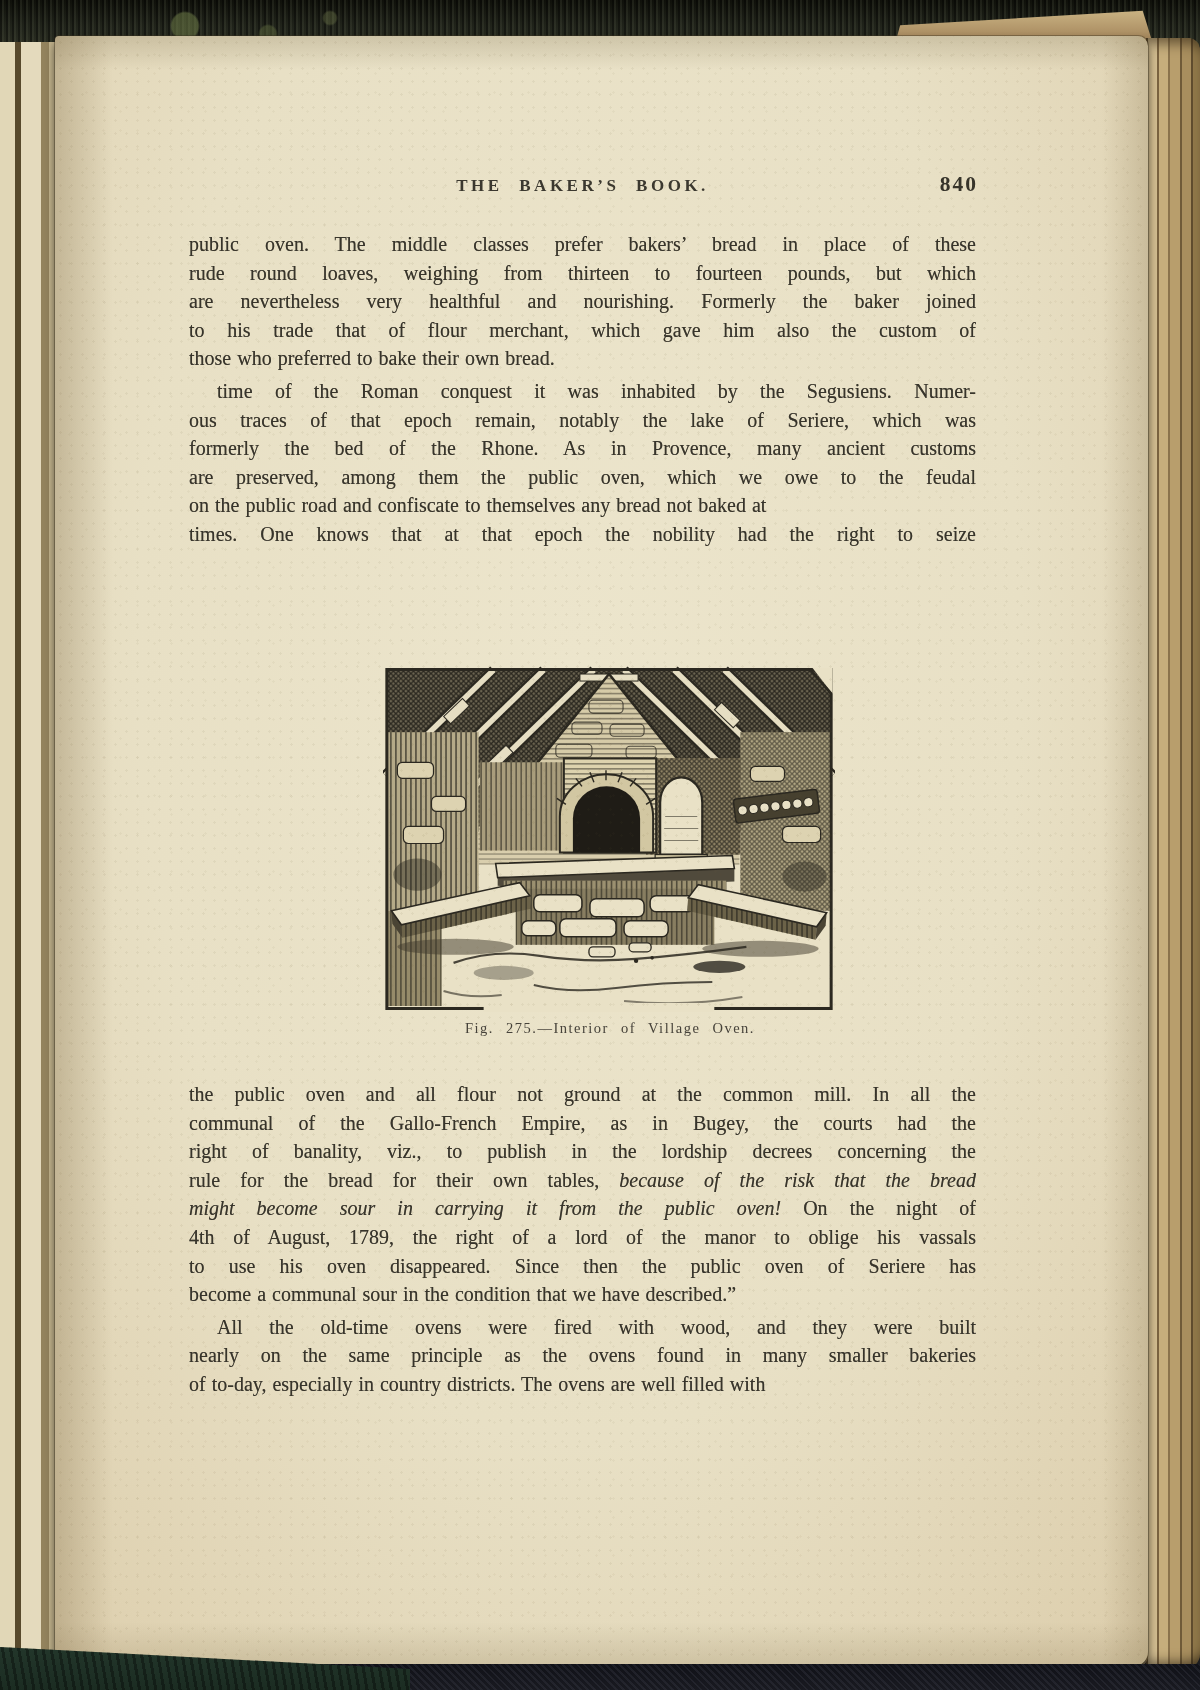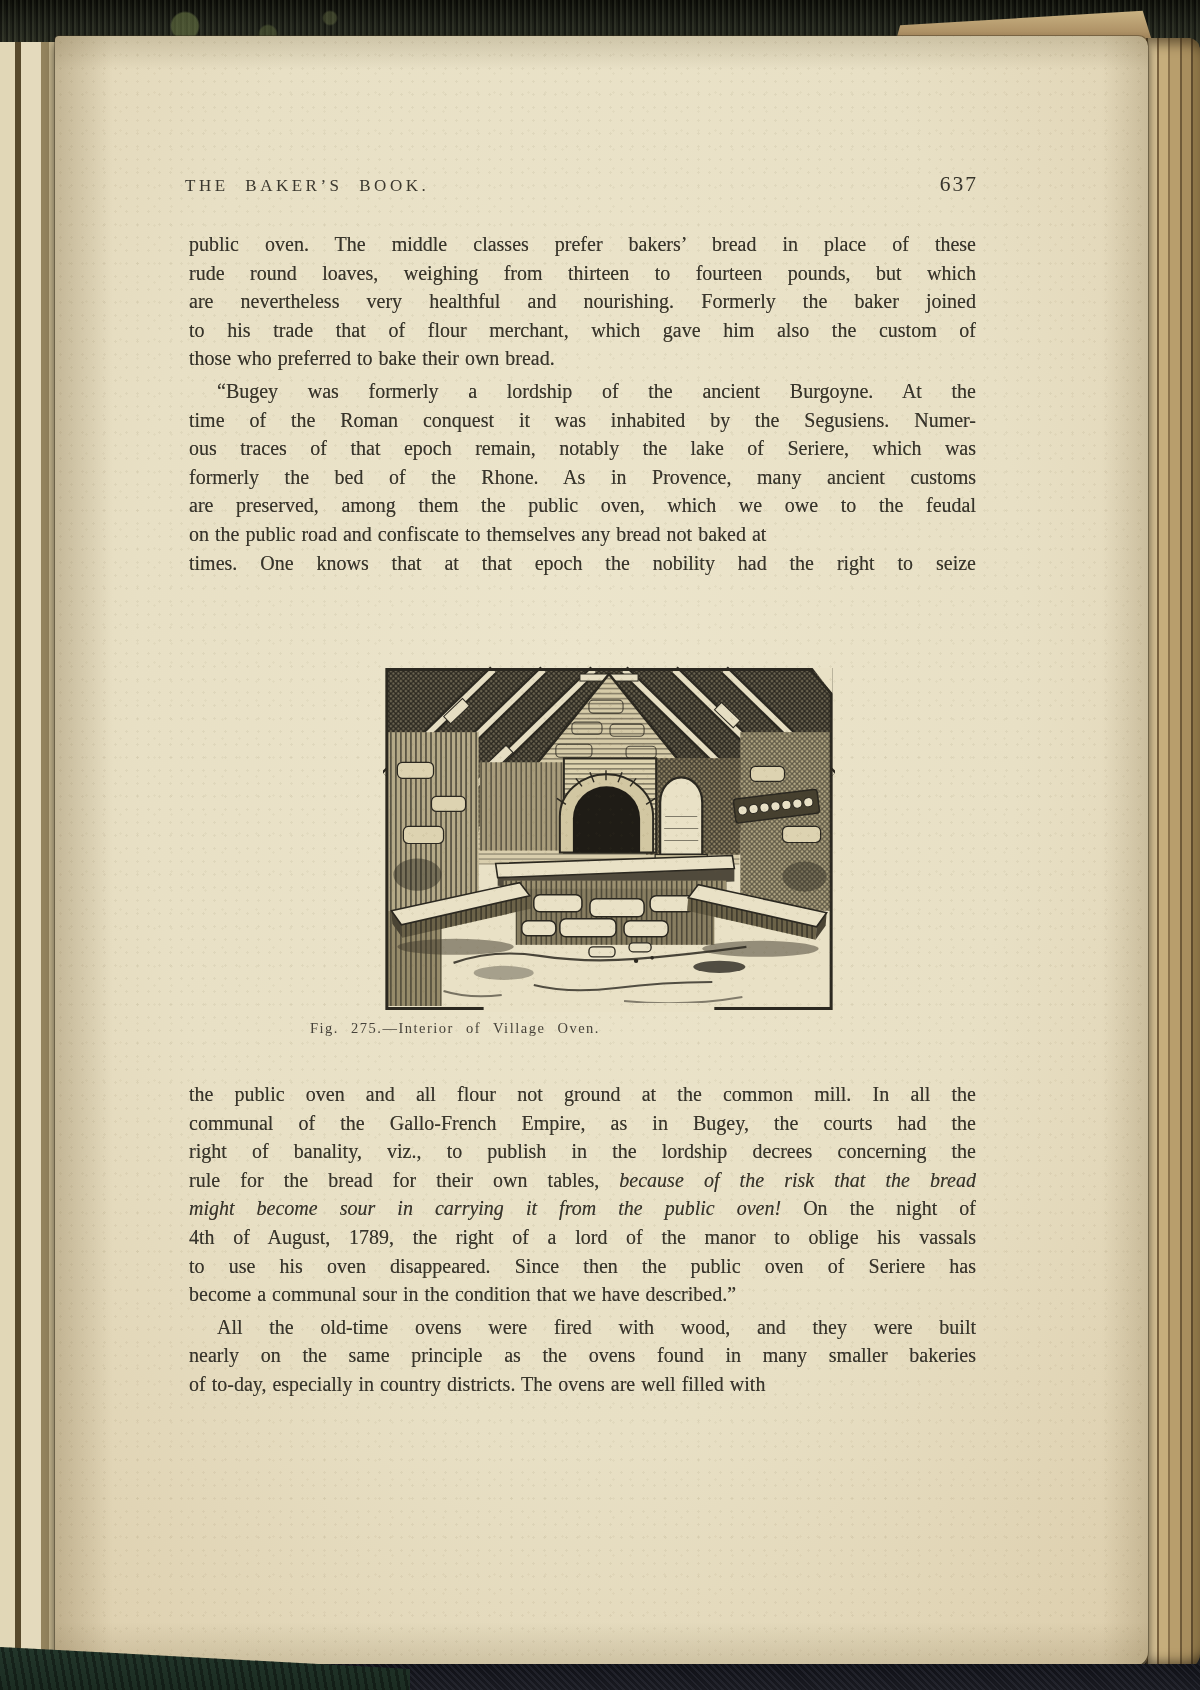--- a/index.html
+++ b/index.html
@@ -68,22 +68,23 @@
     background-image:
       radial-gradient(rgba(100,85,50,.13) 1px, rgba(0,0,0,0) 1.3px),
       radial-gradient(rgba(120,100,60,.10) 1px, rgba(0,0,0,0) 1.2px);
     background-size:11px 13px, 17px 19px;
     background-position:0 0, 6px 9px;
     border-radius:inherit;
   }
   
   .running-head {
     position:absolute; left:130px; top:140px; width:795px; height:32px;
-    text-align:left; font-size:17px; letter-spacing:3.5px; word-spacing:9px;
+    text-align:center; font-size:17px; letter-spacing:3.5px; word-spacing:9px;
     color:#3b382f;
+    font-weight:bold;
   }
   .page-number {
     position:absolute; right:2px; top:-4px;
     font-size:21.5px; letter-spacing:2px; word-spacing:normal; color:#37342b;
   }
   .tb {
     position:absolute; left:130px; width:795px;
     font-size:20px; line-height:28.6px; color:#37342b;
     text-shadow:0 0 .4px rgba(55,50,40,.55);
   }
@@ -92,50 +93,49 @@
   .para { margin:4px; }
   .para.indent .tline:first-child { text-indent:28px; }
   .tline { text-align:justify; word-spacing:1px; }
   .tline.just { text-align-last:justify; }
   .em { font-style:italic; }
   .figure {
     position:absolute; left:328px; top:630px; width:452px; height:346px;
   }
   .figure svg { display:block; }
   .figure-caption {
-    position:absolute; left:255px; top:984px; width:600px; 
+    position:absolute; left:255px; top:984px; width:600px; text-align:center;
     font-size:14.5px; letter-spacing:1.5px; word-spacing:7px; color:#46423a;
   }
 </style>
 </head>
 <body>
 
 <div class="stage">
   <div class="cover-top"></div>
   <div class="under-page-corner"></div>
   <div class="edges-left"></div>
   <div class="edges-right"></div>
 
   <div class="page">
 
     <div class="running-head">
       <span>THE BAKER’S BOOK.</span>
-      <span class="page-number">637</span>
+      <span class="page-number">840</span>
     </div>
 
     <div class="tb tb1">
         <div class="para">
           <div class="tline just"><span>public oven. The middle classes prefer bakers’ bread in place of these</span></div>
           <div class="tline just"><span>rude round loaves, weighing from thirteen to fourteen pounds, but which</span></div>
           <div class="tline just"><span>are nevertheless very healthful and nourishing. Formerly the baker joined</span></div>
           <div class="tline just"><span>to his trade that of flour merchant, which gave him also the custom of</span></div>
           <div class="tline"><span>those who preferred to bake their own bread.</span></div>
         </div>
         <div class="para indent">
-          <div class="tline just"><span>“Bugey was formerly a lordship of the ancient Burgoyne. At the</span></div>
           <div class="tline just"><span>time of the Roman conquest it was inhabited by the Segusiens. Numer-</span></div>
           <div class="tline just"><span>ous traces of that epoch remain, notably the lake of Seriere, which was</span></div>
           <div class="tline just"><span>formerly the bed of the Rhone. As in Provence, many ancient customs</span></div>
           <div class="tline just"><span>are preserved, among them the public oven, which we owe to the feudal</span></div>
           <div class="tline"><span>on the public road and confiscate to themselves any bread not baked at</span></div>
           <div class="tline just"><span>times. One knows that at that epoch the nobility had the right to seize</span></div>
         </div>
       </div>
 
     <div class="figure">

